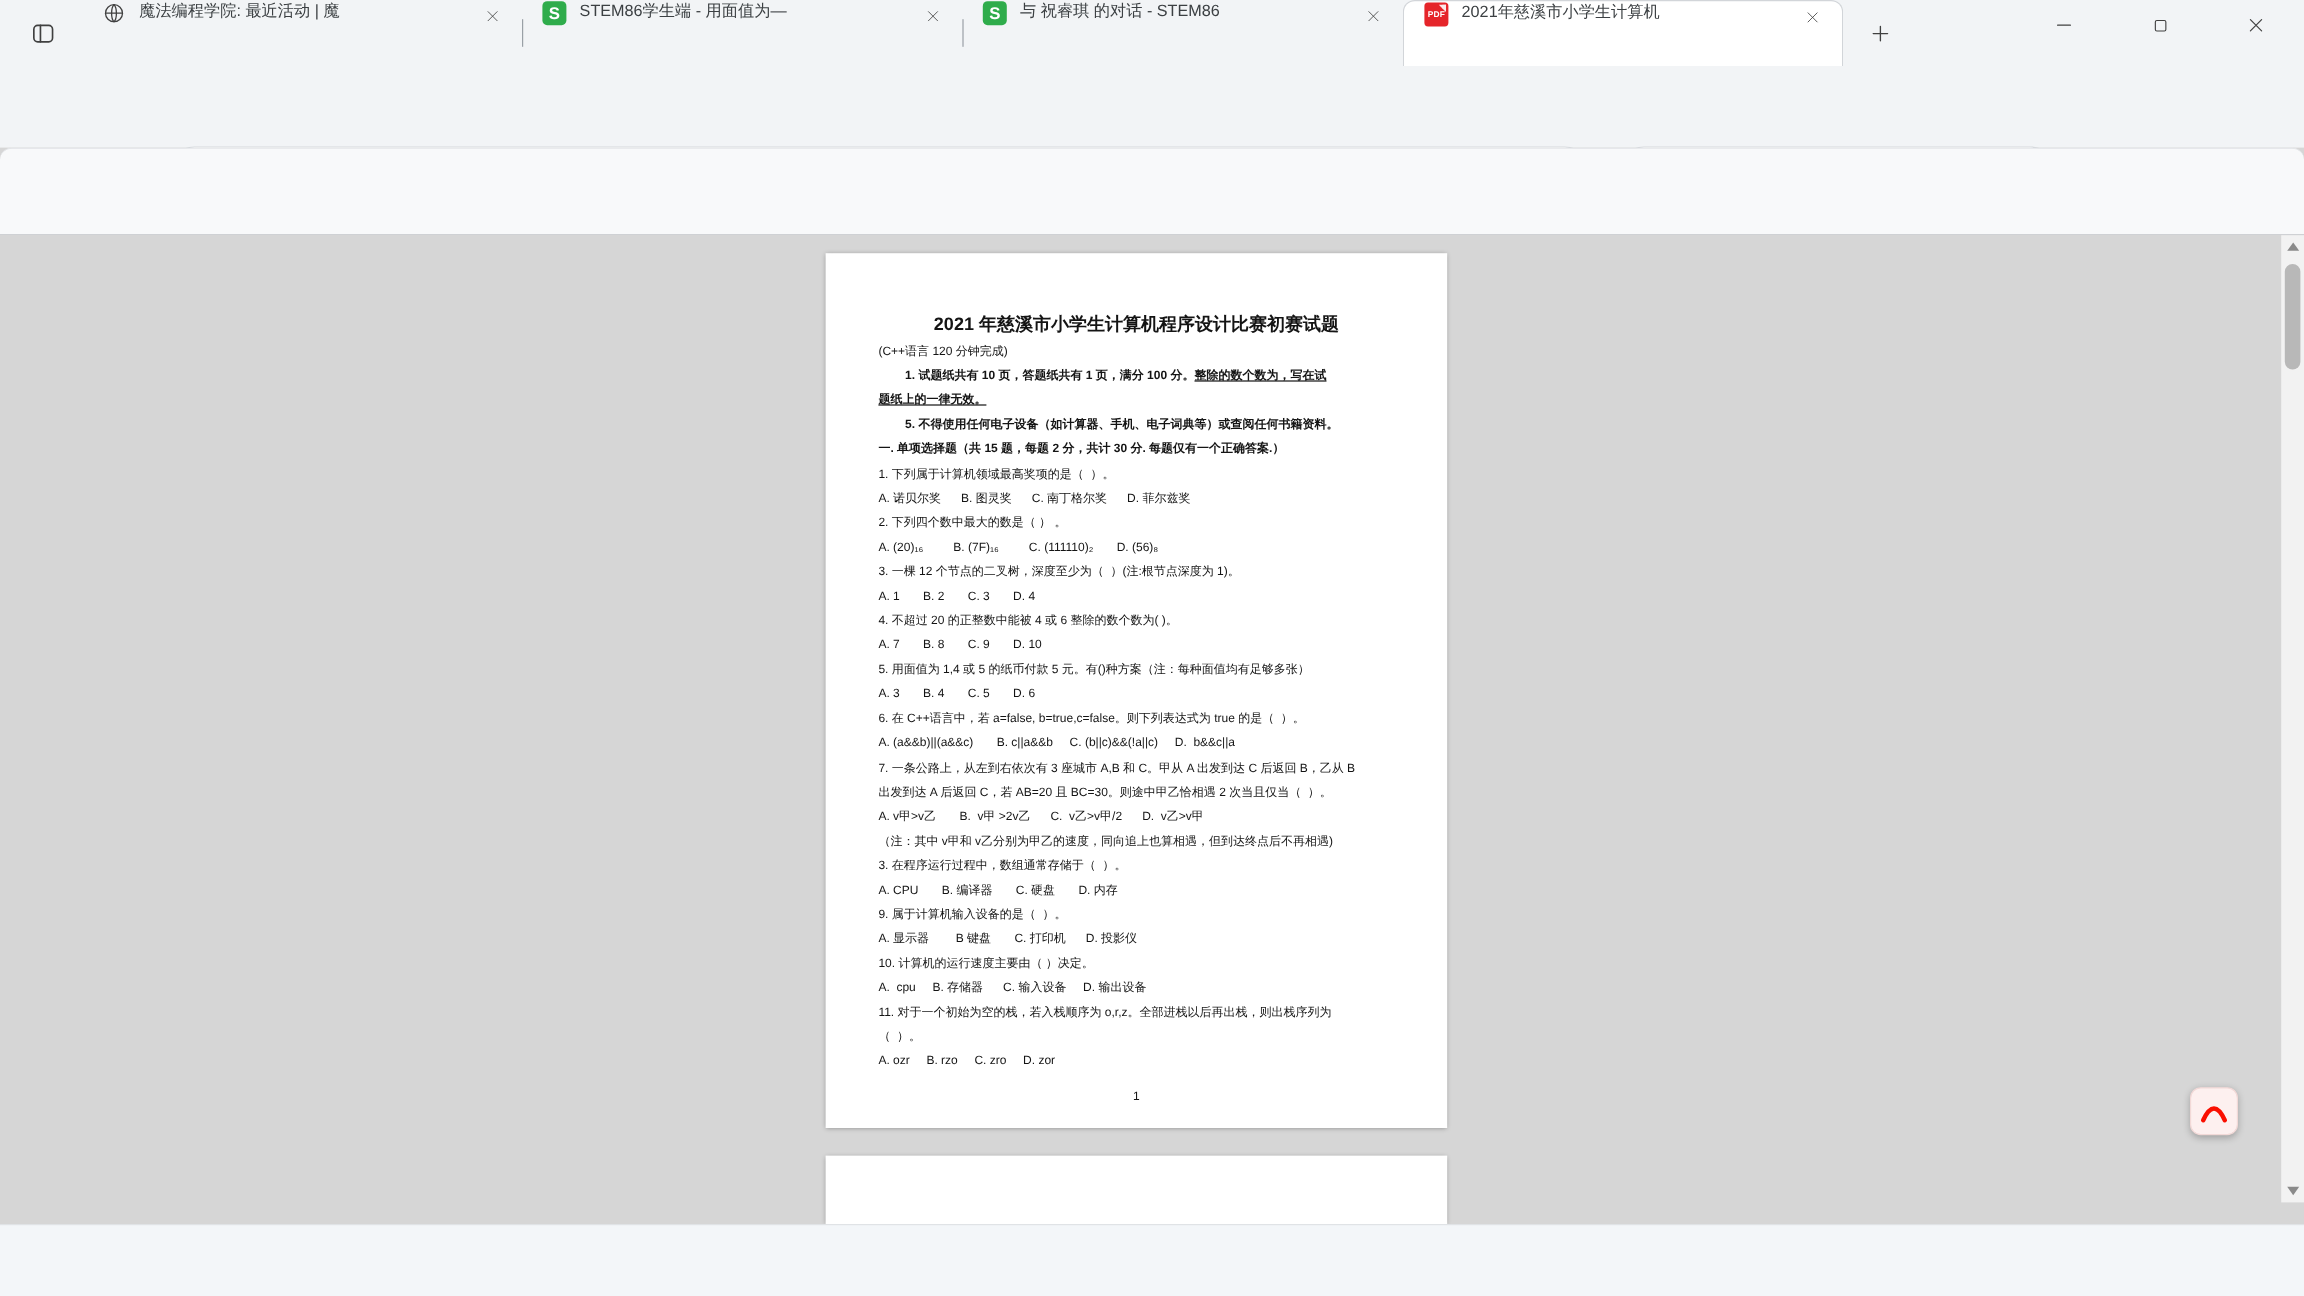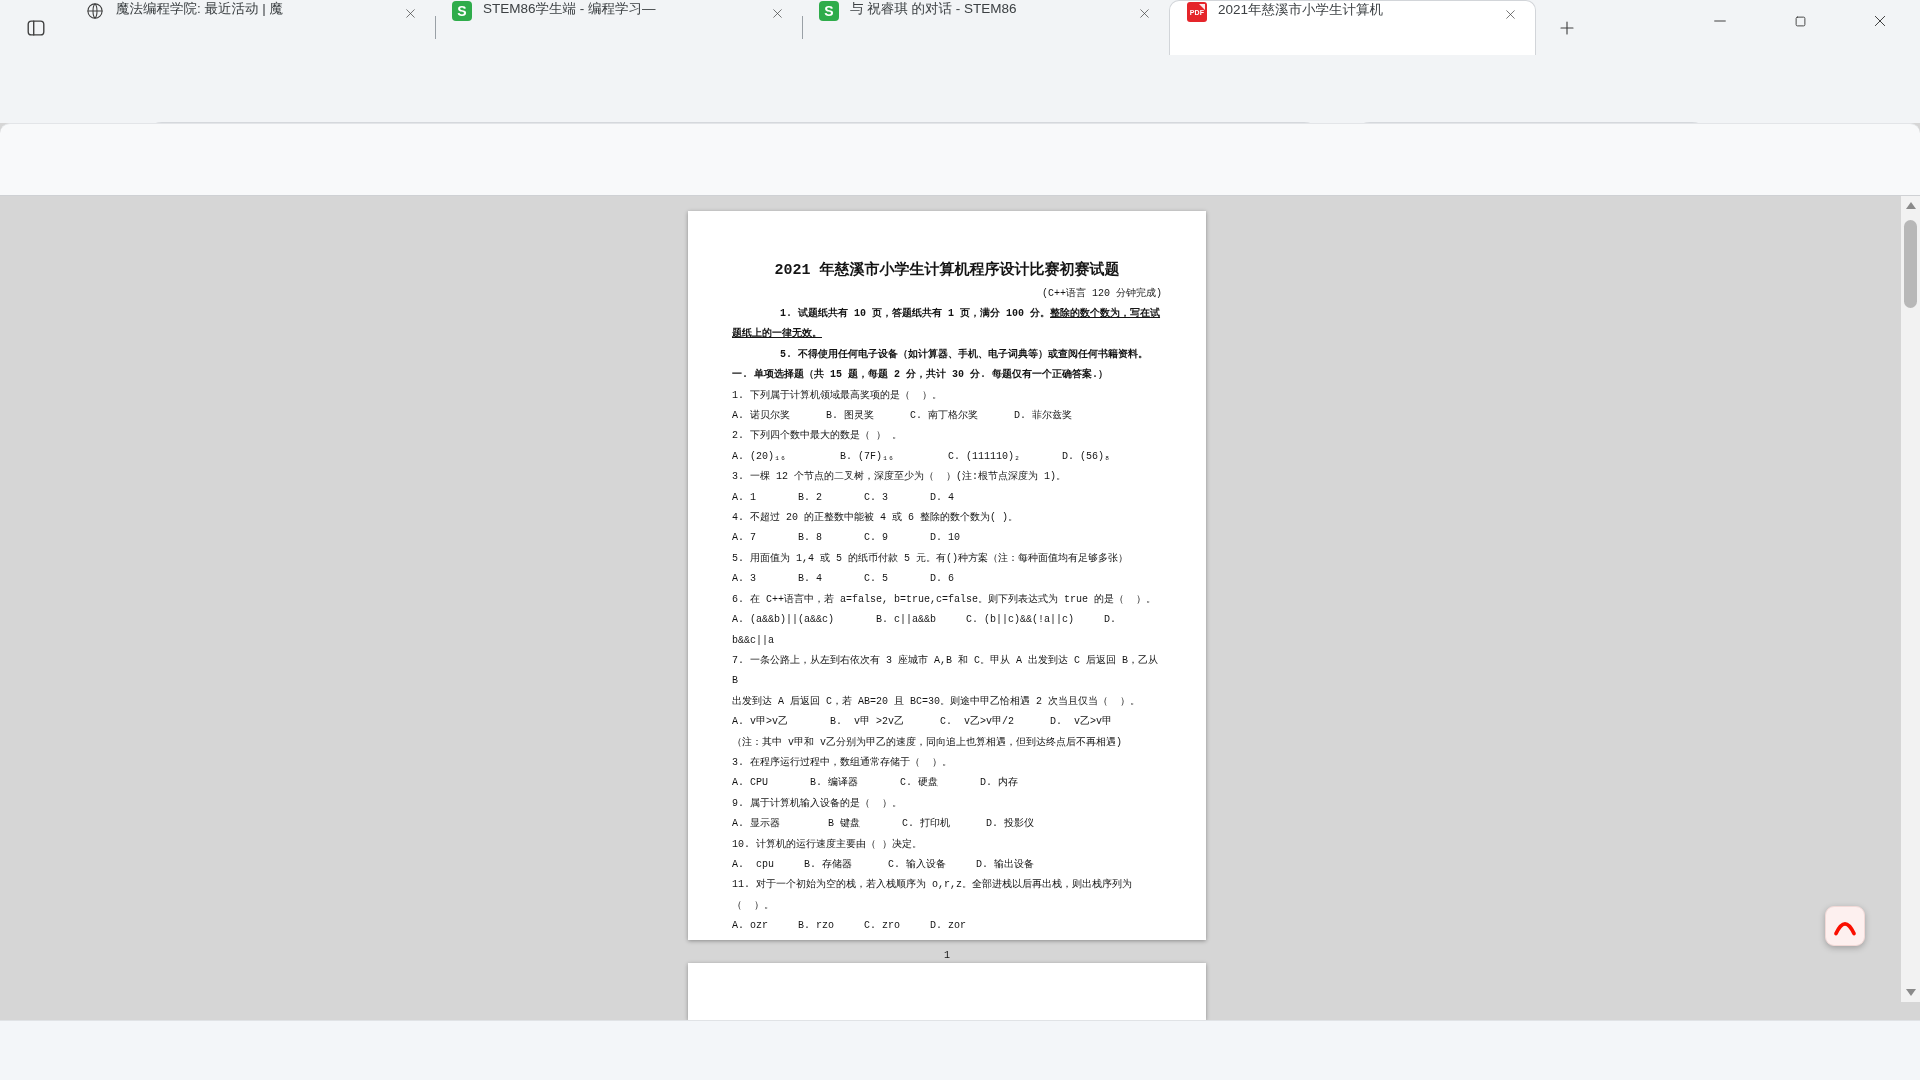--- a/index.html
+++ b/index.html
@@ -48,24 +48,24 @@
   .pageinput { position:absolute; left:959px; top:139px; width:54px; height:40px; background:#fff; border:1px solid #8a8a8a; border-radius:3px; font-size:15px; color:#202124; display:flex; align-items:center; justify-content:center; }
   .pagetotal { position:absolute; left:1032px; top:148px; font-size:15px; color:#3c4043; }
   .tlabel { font-size:16px; color:#333; }
   .disabled { color:#b9bcbf; }
 
   
   .content { position:absolute; left:0; top:196px; width:1920px; height:824px; background:#d6d6d6; }
   .page { position:absolute; left:688px; width:518px; background:#fff; box-shadow:0 1px 4px rgba(0,0,0,.35); }
   .page1 { top:15px; height:729px; padding:46px 44px 0 44px; }
   .page2 { top:767px; height:57px; }
-  .doc { font-family:Liberation Mono, monospace; color:#141414; }
+  .doc { font-family:Liberation Sans, sans-serif; color:#141414; }
   .dl { font-size:10px; line-height:20.4px; white-space:pre-wrap; }
   .dl.title { font-size:15px; font-weight:bold; text-align:center; line-height:24px; padding-top:2px; }
-  .dl.subtitle { font-size:10px; text-align:right; line-height:21px; }
+  .dl.subtitle { font-size:10px; text-align:left; line-height:21px; }
   .dl.notice-head, .dl.notice, .dl.section { font-weight:bold; }
   .dl .u { text-decoration:underline; }
   .dl.pagenum { text-align:center; margin-top:9px; }
 
   
   .sbar { position:absolute; left:1901px; top:0; width:19px; height:806px; background:#f2f2f2; }
   .sarrow { position:absolute; left:0; width:19px; height:19px; display:flex; align-items:center; justify-content:center; }
   .tri-up { width:0; height:0; border-left:5px solid transparent; border-right:5px solid transparent; border-bottom:7px solid #8a8a8a; }
   .tri-dn { width:0; height:0; border-left:5px solid transparent; border-right:5px solid transparent; border-top:7px solid #8a8a8a; }
   .sthumb { position:absolute; left:3px; top:24px; width:13px; height:88px; background:#b8b8b8; border-radius:7px; }
@@ -102,21 +102,21 @@
           <span class="tclose">
             <svg class="ic thin" width="13" height="13" viewBox="0 0 24 24">
               <path d="M5 5l14 14M19 5L5 19"></path>
             </svg>
           </span>
         </div>
         <div class="tab">
           <span class="fav">
             <div class="favicon-s">S</div>
           </span>
-          <span class="ttl">STEM86学生端 - 编程学习—</span>
+          <span class="ttl">STEM86学生端 - 用面值为—</span>
           <span class="tclose">
             <svg class="ic thin" width="13" height="13" viewBox="0 0 24 24">
               <path d="M5 5l14 14M19 5L5 19"></path>
             </svg>
           </span>
         </div>
         <div class="tab">
           <span class="fav">
             <div class="favicon-s">S</div>
           </span>

